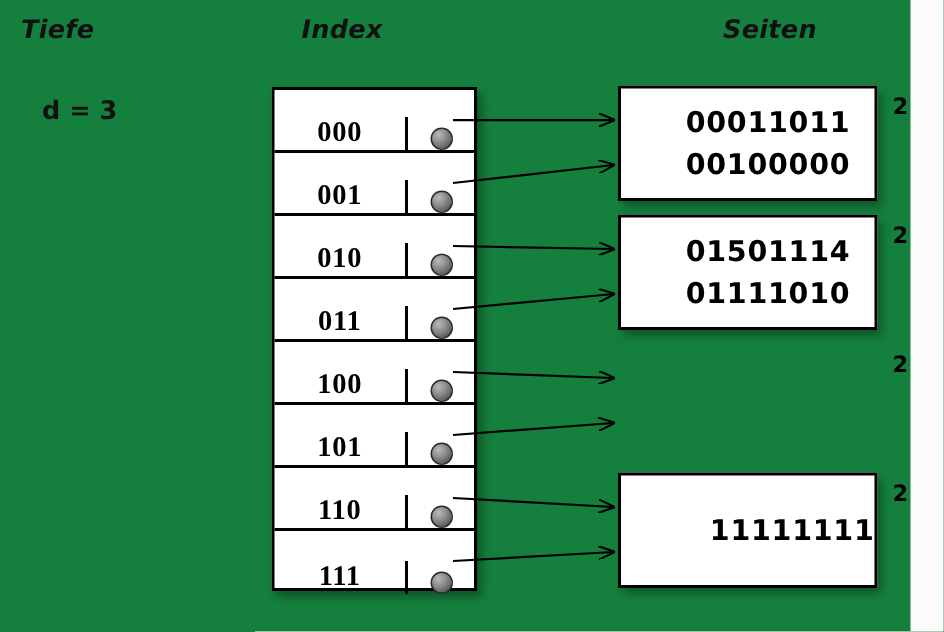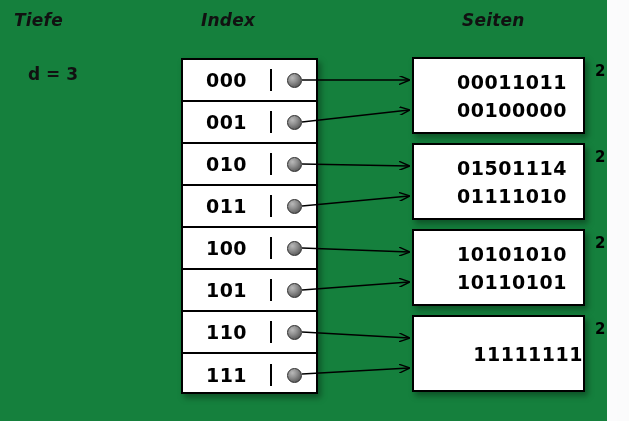--- a/index.html
+++ b/index.html
@@ -32,21 +32,21 @@
     position: absolute;
     font-style: italic;
     font-weight: bold;
     font-size: 17px;
     color: #111111;
     letter-spacing: 0.2px;
     white-space: nowrap;
   }
   #heading-tiefe { left: 14px;  top: 10px; }
   #heading-index { left: 201px; top: 10px; }
-  #heading-seiten { left: 462px; top: 10px; }
+  #heading-seiten { left: 482px; top: 10px; }
 
   .depth-value {
     position: absolute;
     left: 28px;
     top: 64px;
     font-size: 17px;
     font-weight: bold;
     color: #111111;
     white-space: nowrap;
     text-align: right;
@@ -63,21 +63,22 @@
     border: 2px solid #000000;
     background: #ffffff;
     box-shadow: 3px 4px 6px rgba(0,0,0,0.35);
   }
   .index-row {
     position: relative;
     height: 42px;
     box-sizing: border-box;
     border-bottom: 2px solid #000000;
     display: flex;
-    align-items: center;
+    align-items: flex-end;
+    font-family: Liberation Serif, serif;
   }
   .index-row:last-child { border-bottom: none; }
   .index-key {
     width: 89px;
     box-sizing: border-box;
     border-right: 2px solid #000000;
     display: flex;
     align-items: center;
     justify-content: center;
     font-size: 19px;
@@ -219,24 +220,20 @@
     <div class="page-line">00100000</div>
   </div>
   <div class="page-count" style="top:62px;">2</div>
 
   <div class="page-box" style="top:143px;">
     <div class="page-line">01501114</div>
     <div class="page-line">01111010</div>
   </div>
   <div class="page-count" style="top:148px;">2</div>
 
-  <div class="page-box" style="top:229px;">
-    <div class="page-line">10101010</div>
-    <div class="page-line">10110101</div>
-  </div>
   <div class="page-count" style="top:234px;">2</div>
 
   <div class="page-box" style="top:315px;align-items:flex-end;">
     <div class="page-line">11111111</div>
   </div>
   <div class="page-count" style="top:320px;">2</div>
 
   <svg id="arrow-layer" viewBox="0 0 629 421" xmlns="http://www.w3.org/2000/svg">
     <defs>
       <marker id="ah" markerWidth="11" markerHeight="9" refX="10" refY="4.5" orient="auto" markerUnits="userSpaceOnUse">

